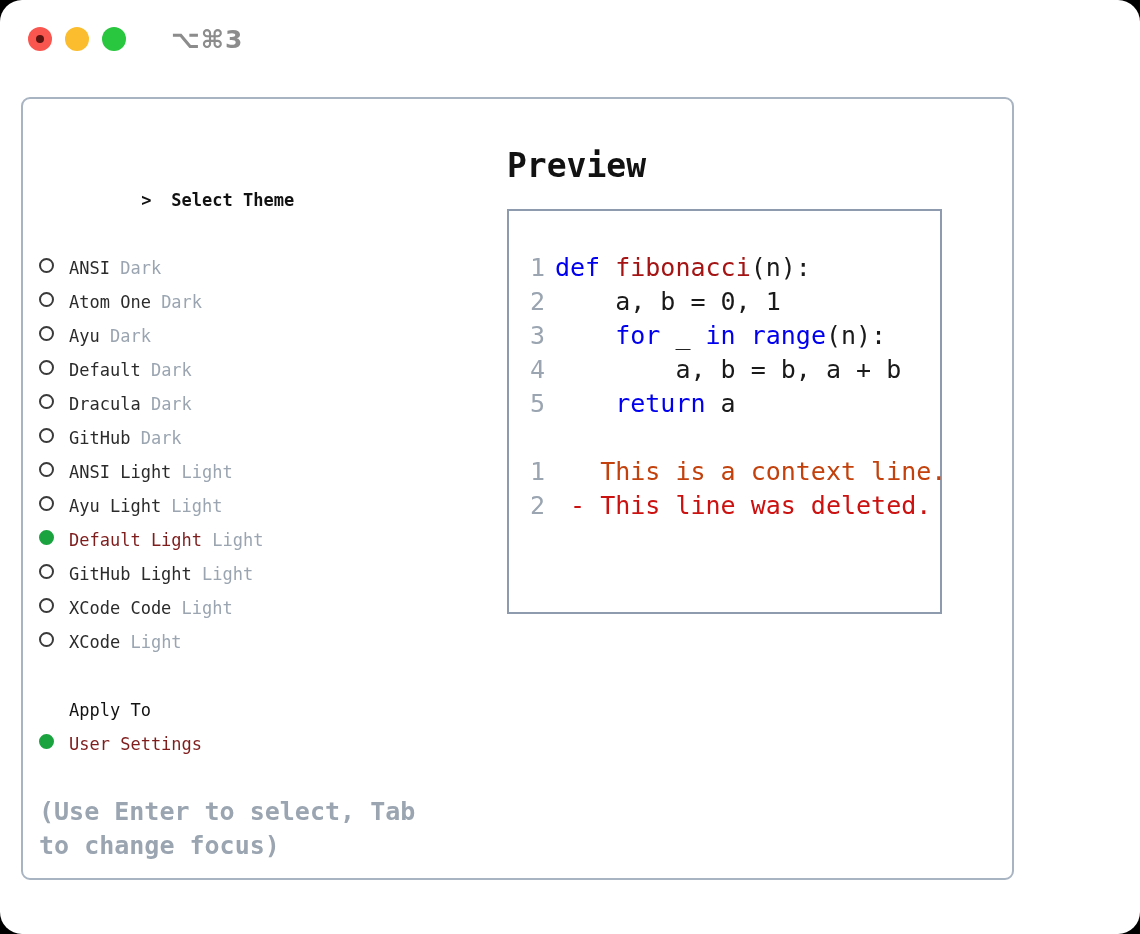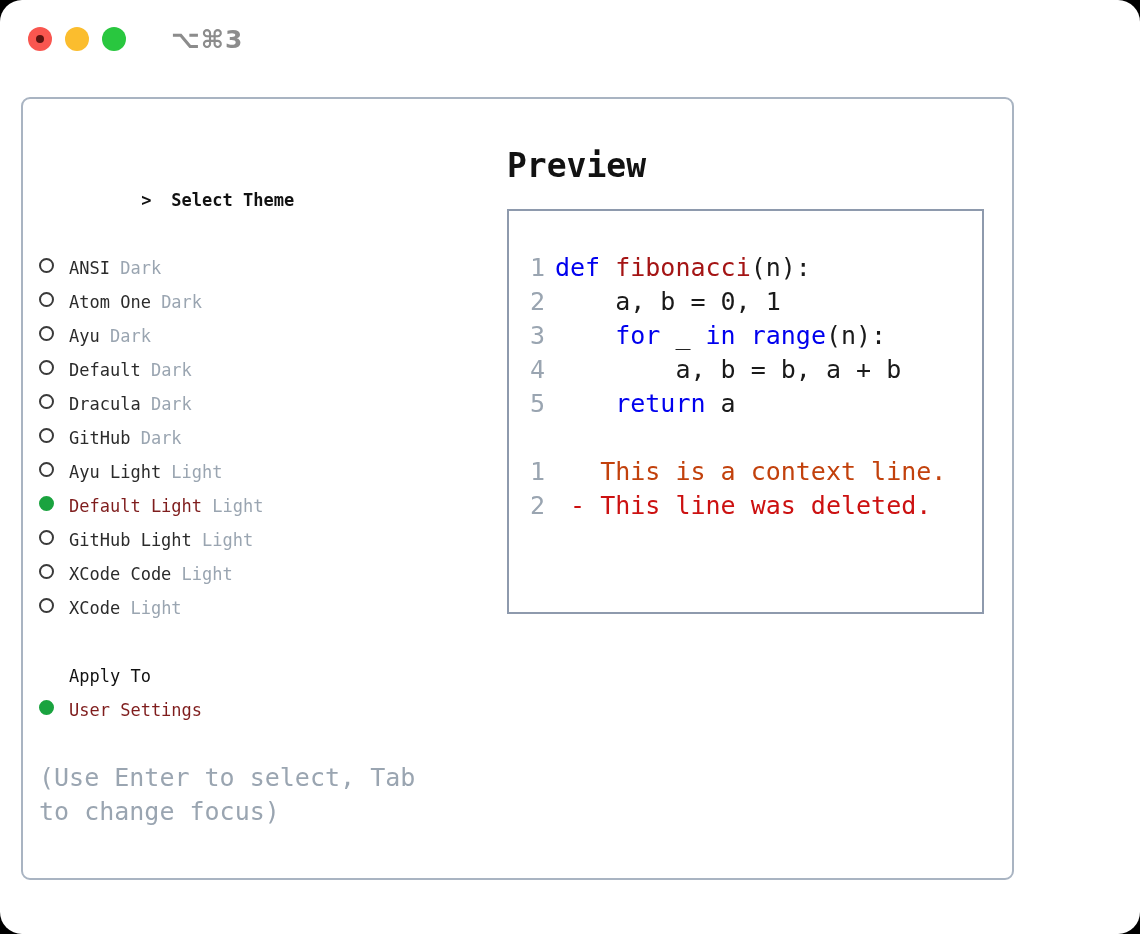--- a/index.html
+++ b/index.html
@@ -143,20 +143,21 @@
   }
 
   .hint {
     margin-top: 34px;
     color: #9aa5b1;
     font-family: "DejaVu Sans Mono", "Liberation Mono", monospace;
     font-size: 25px;
     line-height: 34px;
     white-space: pre-wrap;
     width: 405px;
+    font-weight: bold;
   }
 
   
   .right-col {
     flex: 1;
     padding: 50px 0 0 0;
     box-sizing: border-box;
     position: relative;
   }
 
@@ -166,21 +167,21 @@
     line-height: 34px;
     font-weight: 700;
     color: #121212;
     white-space: pre;
     padding-left: 4px;
   }
 
   .preview-box {
     margin-top: 26px;
     margin-left: 4px;
-    width: 477px;
+    width: 435px;
     height: 405px;
     border: 2px solid #8e9aad;
     box-sizing: border-box;
     padding: 40px 0 0 12px;
   }
 
   .code-line {
     font-family: "DejaVu Sans Mono", "Liberation Mono", monospace;
     font-size: 25px;
     line-height: 34px;
@@ -226,20 +227,21 @@
           <span class="marker">&gt;</span><span>Select Theme</span>
         </div>
 
         <div id="theme-list">
             <div class="mono-row"><span class="marker"><span class="bullet-glyph hollow"></span></span><span class="item-label">ANSI</span><span class="item-tag"> Dark</span></div>
             <div class="mono-row"><span class="marker"><span class="bullet-glyph hollow"></span></span><span class="item-label">Atom One</span><span class="item-tag"> Dark</span></div>
             <div class="mono-row"><span class="marker"><span class="bullet-glyph hollow"></span></span><span class="item-label">Ayu</span><span class="item-tag"> Dark</span></div>
             <div class="mono-row"><span class="marker"><span class="bullet-glyph hollow"></span></span><span class="item-label">Default</span><span class="item-tag"> Dark</span></div>
             <div class="mono-row"><span class="marker"><span class="bullet-glyph hollow"></span></span><span class="item-label">Dracula</span><span class="item-tag"> Dark</span></div>
             <div class="mono-row"><span class="marker"><span class="bullet-glyph hollow"></span></span><span class="item-label">GitHub</span><span class="item-tag"> Dark</span></div>
+            <div class="mono-row"><span class="marker"><span class="bullet-glyph hollow"></span></span><span class="item-label">ANSI Light</span><span class="item-tag"> Light</span></div>
             <div class="mono-row"><span class="marker"><span class="bullet-glyph hollow"></span></span><span class="item-label">Ayu Light</span><span class="item-tag"> Light</span></div>
             <div class="mono-row"><span class="marker"><span class="bullet-glyph filled"></span></span><span class="item-label selected">Default Light</span><span class="item-tag"> Light</span></div>
             <div class="mono-row"><span class="marker"><span class="bullet-glyph hollow"></span></span><span class="item-label">GitHub Light</span><span class="item-tag"> Light</span></div>
             <div class="mono-row"><span class="marker"><span class="bullet-glyph hollow"></span></span><span class="item-label">XCode Code</span><span class="item-tag"> Light</span></div>
             <div class="mono-row"><span class="marker"><span class="bullet-glyph hollow"></span></span><span class="item-label">XCode</span><span class="item-tag"> Light</span></div>
           </div>
 
         <div class="group-gap"></div>
 
         <div class="mono-row apply-title">Apply To</div>

